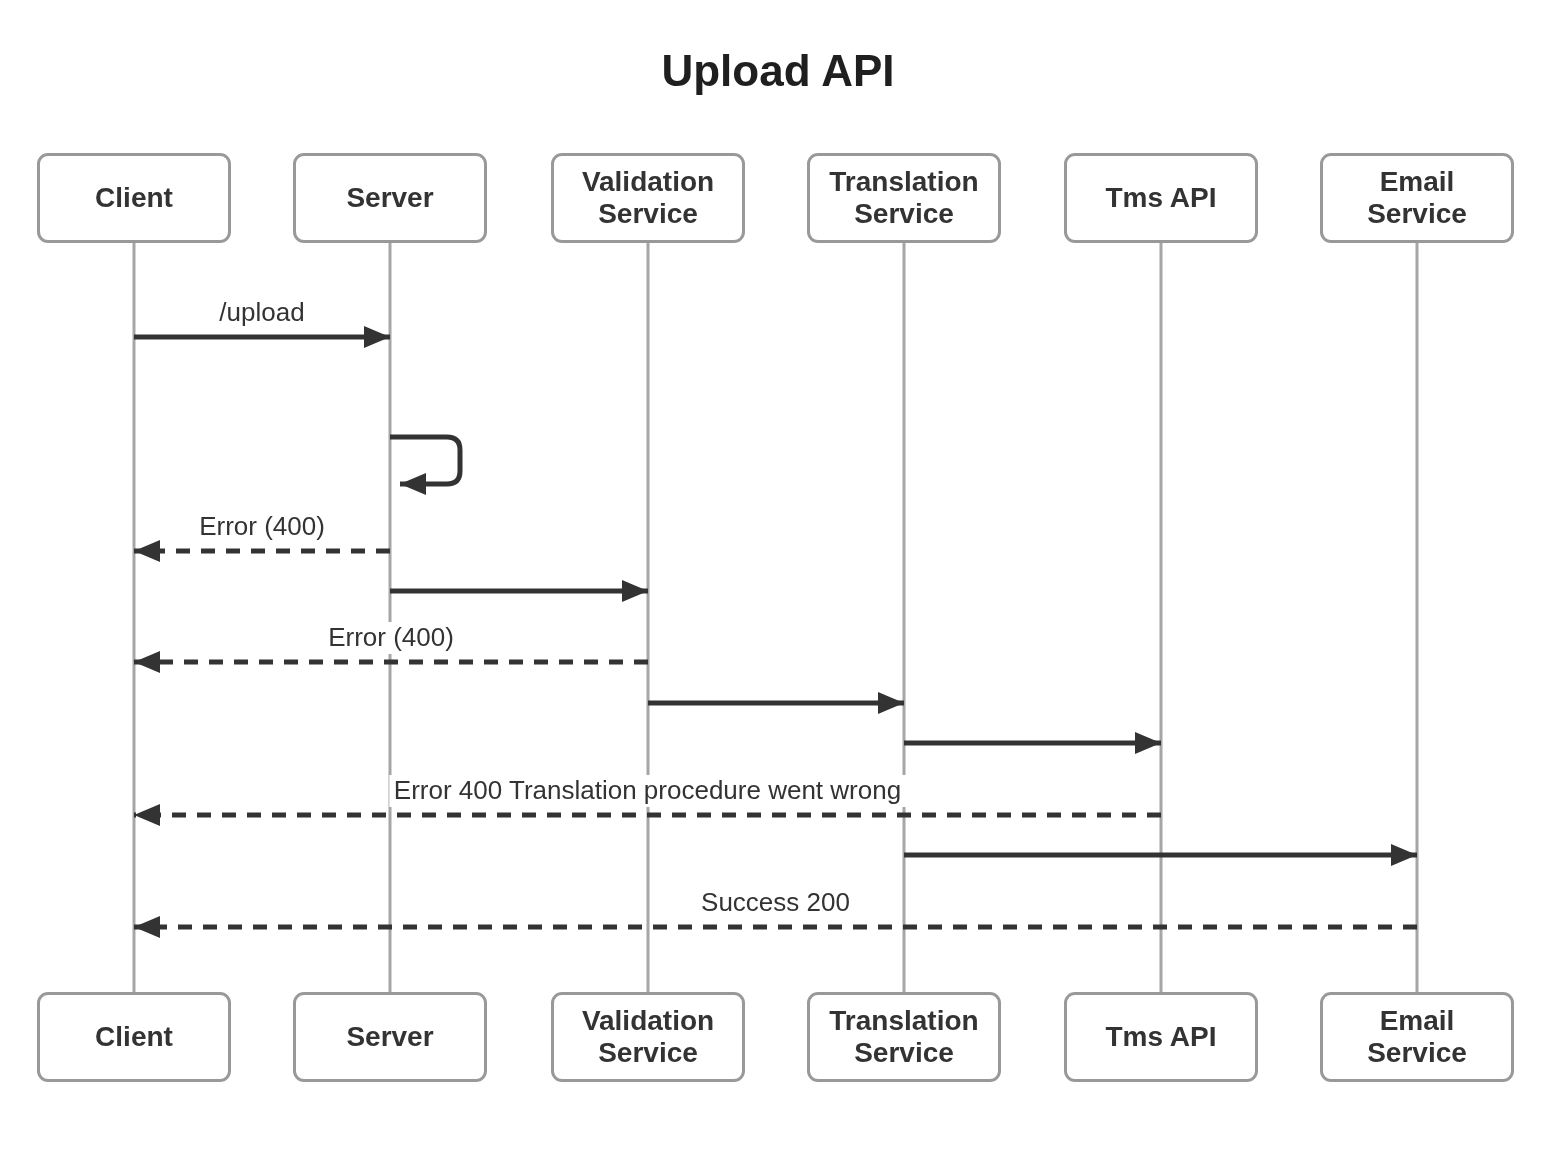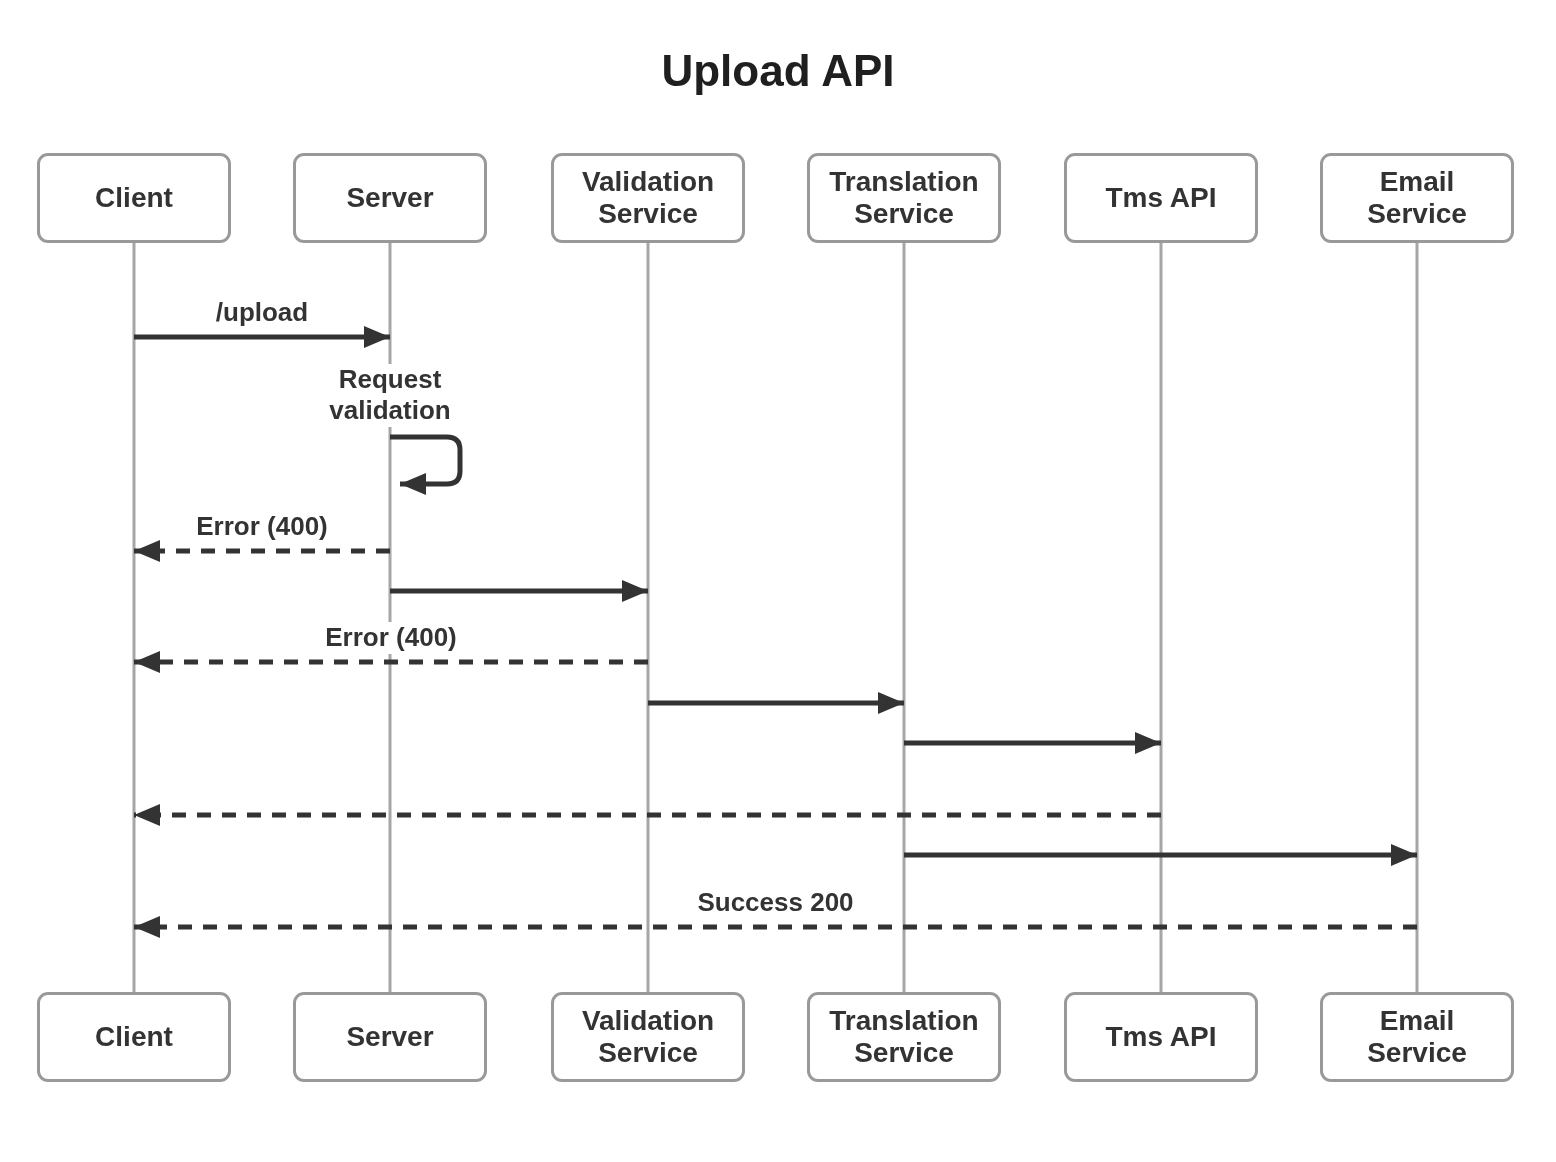--- a/index.html
+++ b/index.html
@@ -50,21 +50,20 @@
   }
   .msg-label {
     position: absolute;
     transform: translateX(-50%);
     font-size: 26px;
     line-height: 1.22;
     color: #333333;
     white-space: nowrap;
     background: #ffffff;
     padding: 0 5px;
-    font-weight: bold;
   }
   .msg-label.self {
     white-space: pre-line;
     text-align: center;
   }
 </style>
 </head>
 <body>
 
 <div class="diagram">
@@ -98,18 +97,17 @@
     <div class="pbox" style="left: 293px; top: 992px; border-color: rgb(153, 153, 153); background: rgb(255, 255, 255); color: rgb(51, 51, 51);">Server</div>
     <div class="pbox" style="left: 551px; top: 153px; border-color: rgb(153, 153, 153); background: rgb(255, 255, 255); color: rgb(51, 51, 51);">Validation Service</div>
     <div class="pbox" style="left: 551px; top: 992px; border-color: rgb(153, 153, 153); background: rgb(255, 255, 255); color: rgb(51, 51, 51);">Validation Service</div>
     <div class="pbox" style="left: 807px; top: 153px; border-color: rgb(153, 153, 153); background: rgb(255, 255, 255); color: rgb(51, 51, 51);">Translation Service</div>
     <div class="pbox" style="left: 807px; top: 992px; border-color: rgb(153, 153, 153); background: rgb(255, 255, 255); color: rgb(51, 51, 51);">Translation Service</div>
     <div class="pbox" style="left: 1064px; top: 153px; border-color: rgb(153, 153, 153); background: rgb(255, 255, 255); color: rgb(51, 51, 51);">Tms API</div>
     <div class="pbox" style="left: 1064px; top: 992px; border-color: rgb(153, 153, 153); background: rgb(255, 255, 255); color: rgb(51, 51, 51);">Tms API</div>
     <div class="pbox" style="left: 1320px; top: 153px; border-color: rgb(153, 153, 153); background: rgb(255, 255, 255); color: rgb(51, 51, 51);">Email Service</div>
     <div class="pbox" style="left: 1320px; top: 992px; border-color: rgb(153, 153, 153); background: rgb(255, 255, 255); color: rgb(51, 51, 51);">Email Service</div>
     <div class="msg-label" style="color: rgb(51, 51, 51); left: 262px; bottom: 833px;">/upload</div>
-    <div class="msg-label self" style="color: rgb(51, 51, 51); left: 390px; bottom: 735px;">Request
-validation</div>
     <div class="msg-label" style="color: rgb(51, 51, 51); left: 262px; bottom: 619px;">Error (400)</div>
     <div class="msg-label" style="color: rgb(51, 51, 51); left: 391px; bottom: 508px;">Error (400)</div>
+    <div class="msg-label" style="color: rgb(51, 51, 51); left: 647.5px; bottom: 355px;">Error 400 Translation procedure went wrong</div>
     <div class="msg-label" style="color: rgb(51, 51, 51); left: 775.5px; bottom: 243px; margin-top: 34px;">Success 200</div>
   </div>
 
 </body></html>

